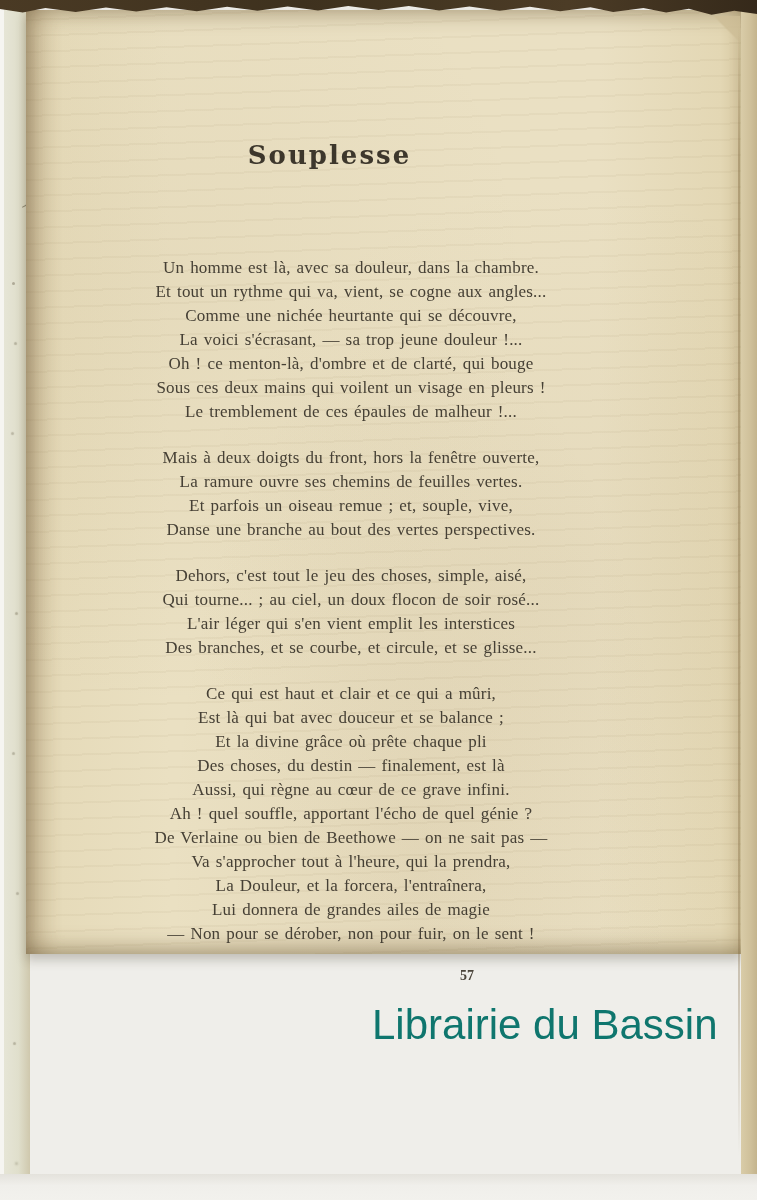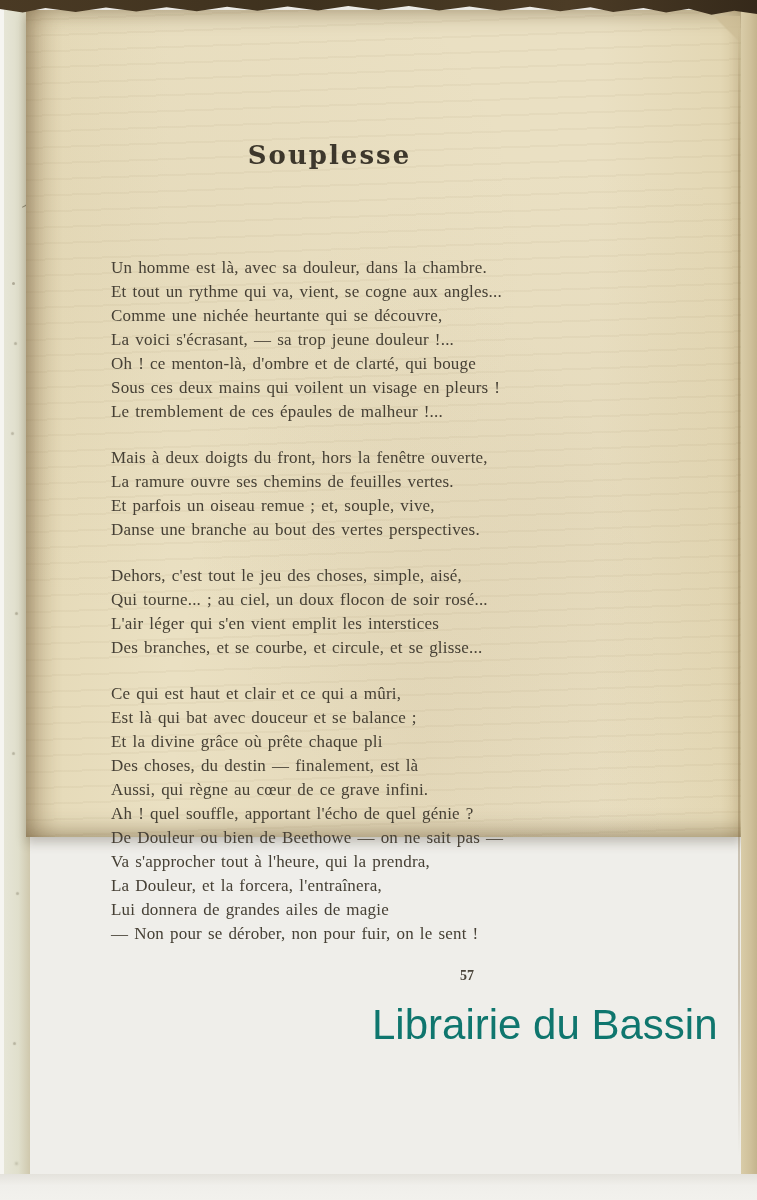--- a/index.html
+++ b/index.html
@@ -34,21 +34,21 @@
   .facing-marks{
     position:absolute;left:8px;top:280px;width:3px;height:3px;
     background:rgba(80,70,45,.35);border-radius:50%;
     box-shadow:2px 60px 1px rgba(80,70,45,.3), -1px 150px 1px rgba(80,70,45,.28),
       3px 330px 1px rgba(80,70,45,.32), 0px 470px 1px rgba(80,70,45,.3),
       4px 610px 1px rgba(80,70,45,.28), 1px 760px 1px rgba(80,70,45,.3),
       3px 880px 2px rgba(80,70,45,.25);
   }
   
   .page{
-    position:absolute;left:26px;top:10px;width:716px;height:827px;
+    position:absolute;left:26px;top:10px;width:716px;height:944px;
     background:
       radial-gradient(ellipse at 20% 30%, rgba(150,125,80,.05), transparent 45%),
       radial-gradient(ellipse at 75% 60%, rgba(150,125,80,.06), transparent 50%),
       radial-gradient(ellipse at 55% 90%, rgba(140,110,65,.08), transparent 45%),
       linear-gradient(90deg,#dccda9 0%,#e6dbba 5%,#eae0c2 20%,#eae0c3 80%,#e3d7b4 97%,#d6c7a0 100%),
       #e9dfc2;
     box-shadow:
       inset 20px 0 26px -12px rgba(95,75,42,.42),
       inset 0 14px 20px -10px rgba(95,75,42,.35),
       inset 0 -16px 22px -12px rgba(95,75,42,.45),
@@ -86,21 +86,21 @@
     margin:0;text-align:center;
     font-family:"DejaVu Serif","Liberation Serif",serif;
     font-weight:700;font-size:26px;letter-spacing:2px;
     color:#3d372c;
   }
   
   .poem{
     position:absolute;left:85px;top:246px;width:480px;
     color:#464035;
     font-size:17px;line-height:24px;
-    word-spacing:1.5px;letter-spacing:.2px;
+    word-spacing:1.5px;letter-spacing:.2px;text-align:center;
   }
   .stanza{margin:0 0 22px 0;}
   .line{white-space:nowrap;}
   
   .page-number{
     position:absolute;left:421px;top:958px;width:40px;
     text-align:center;font-size:14px;font-weight:700;color:#4a443a;
   }
   
   .watermark{
@@ -152,21 +152,21 @@
           <div class="line">L'air léger qui s'en vient emplit les interstices</div>
           <div class="line">Des branches, et se courbe, et circule, et se glisse...</div>
         </div>
         <div class="stanza">
           <div class="line">Ce qui est haut et clair et ce qui a mûri,</div>
           <div class="line">Est là qui bat avec douceur et se balance ;</div>
           <div class="line">Et la divine grâce où prête chaque pli</div>
           <div class="line">Des choses, du destin — finalement, est là</div>
           <div class="line">Aussi, qui règne au cœur de ce grave infini.</div>
           <div class="line">Ah ! quel souffle, apportant l'écho de quel génie ?</div>
-          <div class="line">De Douleur ou bien de Beethowe — on ne sait pas —</div>
+          <div class="line">De Verlaine ou bien de Beethowe — on ne sait pas —</div>
           <div class="line">Va s'approcher tout à l'heure, qui la prendra,</div>
           <div class="line">La Douleur, et la forcera, l'entraînera,</div>
           <div class="line">Lui donnera de grandes ailes de magie</div>
           <div class="line">— Non pour se dérober, non pour fuir, on le sent !</div>
         </div>
       </div>
     <div class="page-number">57</div>
     <div class="right-edge-line"></div>
   </div>
 

